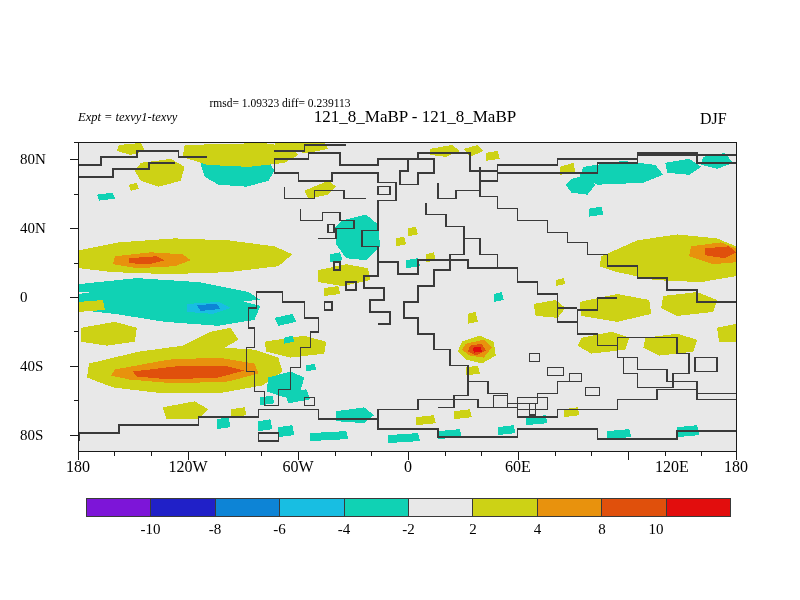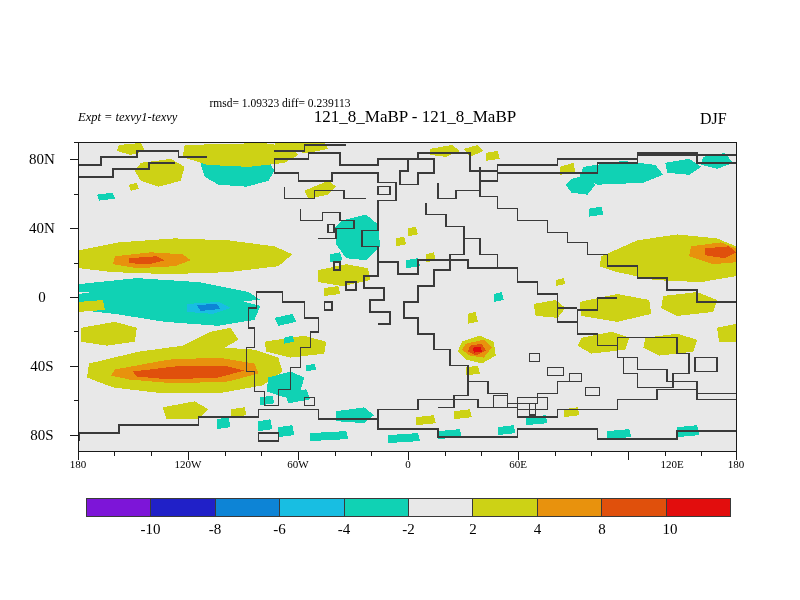--- a/index.html
+++ b/index.html
@@ -31,22 +31,22 @@
     position:absolute;left:78px;top:142px;width:659px;height:310px;
     background:#e8e8e8;border:1.3px solid #1a1a1a;box-sizing:border-box;
     overflow:hidden;
   }
   #plot svg{display:block;width:100%;height:100%;}
 
   
   .tick{position:absolute;background:#1a1a1a;}
   .tick.x{width:1.2px;}
   .tick.y{height:1.2px;}
-  .xlab{position:absolute;top:458px;font-size:11px;transform:translateX(-50%);}
-  .ylab{position:absolute;font-size:15px;transform:translateY(-50%);text-align:center;}
+  .xlab{position:absolute;top:458px;font-size:16px;transform:translateX(-50%);}
+  .ylab{position:absolute;font-size:15px;transform:translateY(-50%);text-align:left;}
 
   
   #cbar{
     position:absolute;left:86px;top:498px;width:645px;height:19px;
     border:1.1px solid #3a3a3a;box-sizing:border-box;display:flex;
   }
   #cbar div{flex:1 1 0;height:100%;border-right:1px solid #3a3a3a;box-sizing:border-box;}
   #cbar div:last-child{border-right:none;}
   .cblab{position:absolute;top:521px;font-size:15px;transform:translateX(-50%);}
 </style>
@@ -301,16 +301,16 @@
   </div>
   <div id="cbar-labels">
     <div class="cblab" style="left:150.5px;">-10</div>
     <div class="cblab" style="left:215px;">-8</div>
     <div class="cblab" style="left:279.5px;">-6</div>
     <div class="cblab" style="left:344px;">-4</div>
     <div class="cblab" style="left:408.5px;">-2</div>
     <div class="cblab" style="left:473px;">2</div>
     <div class="cblab" style="left:537.5px;">4</div>
     <div class="cblab" style="left:602px;">8</div>
-    <div class="cblab" style="left:670px;">10</div>
+    <div class="cblab" style="left:656px;">10</div>
   </div>
 
 </div>
 
 </body></html>

